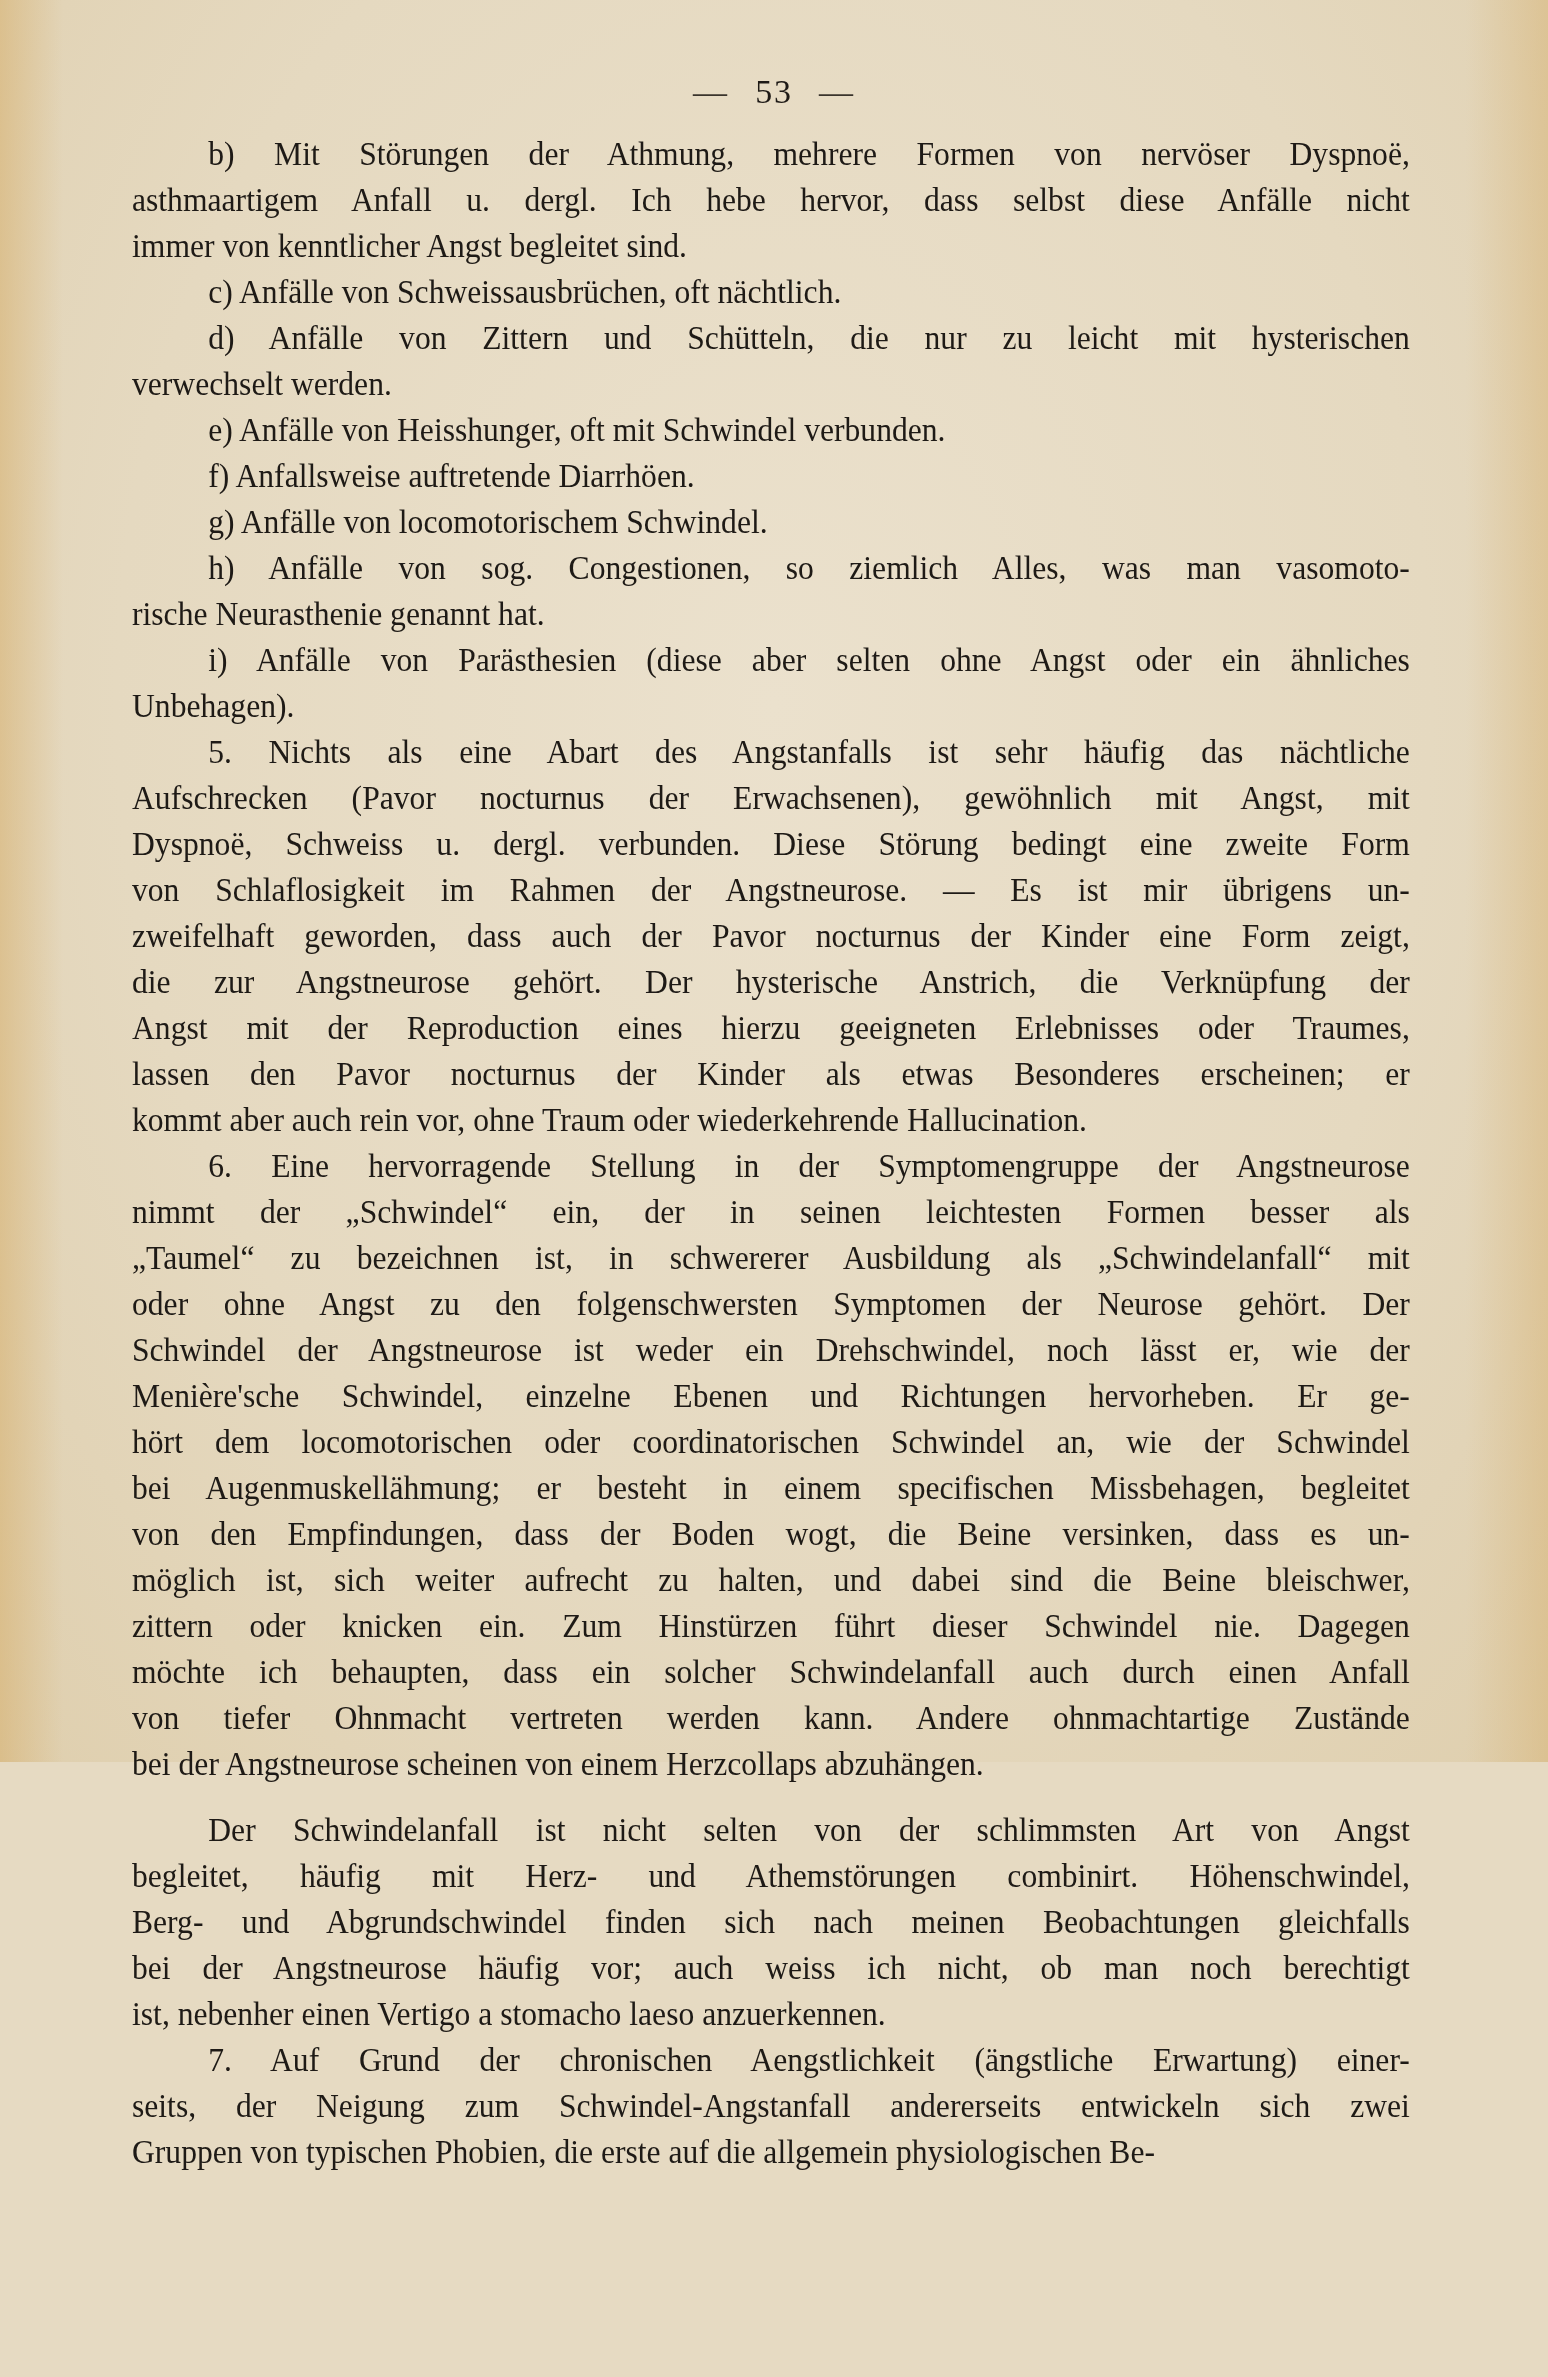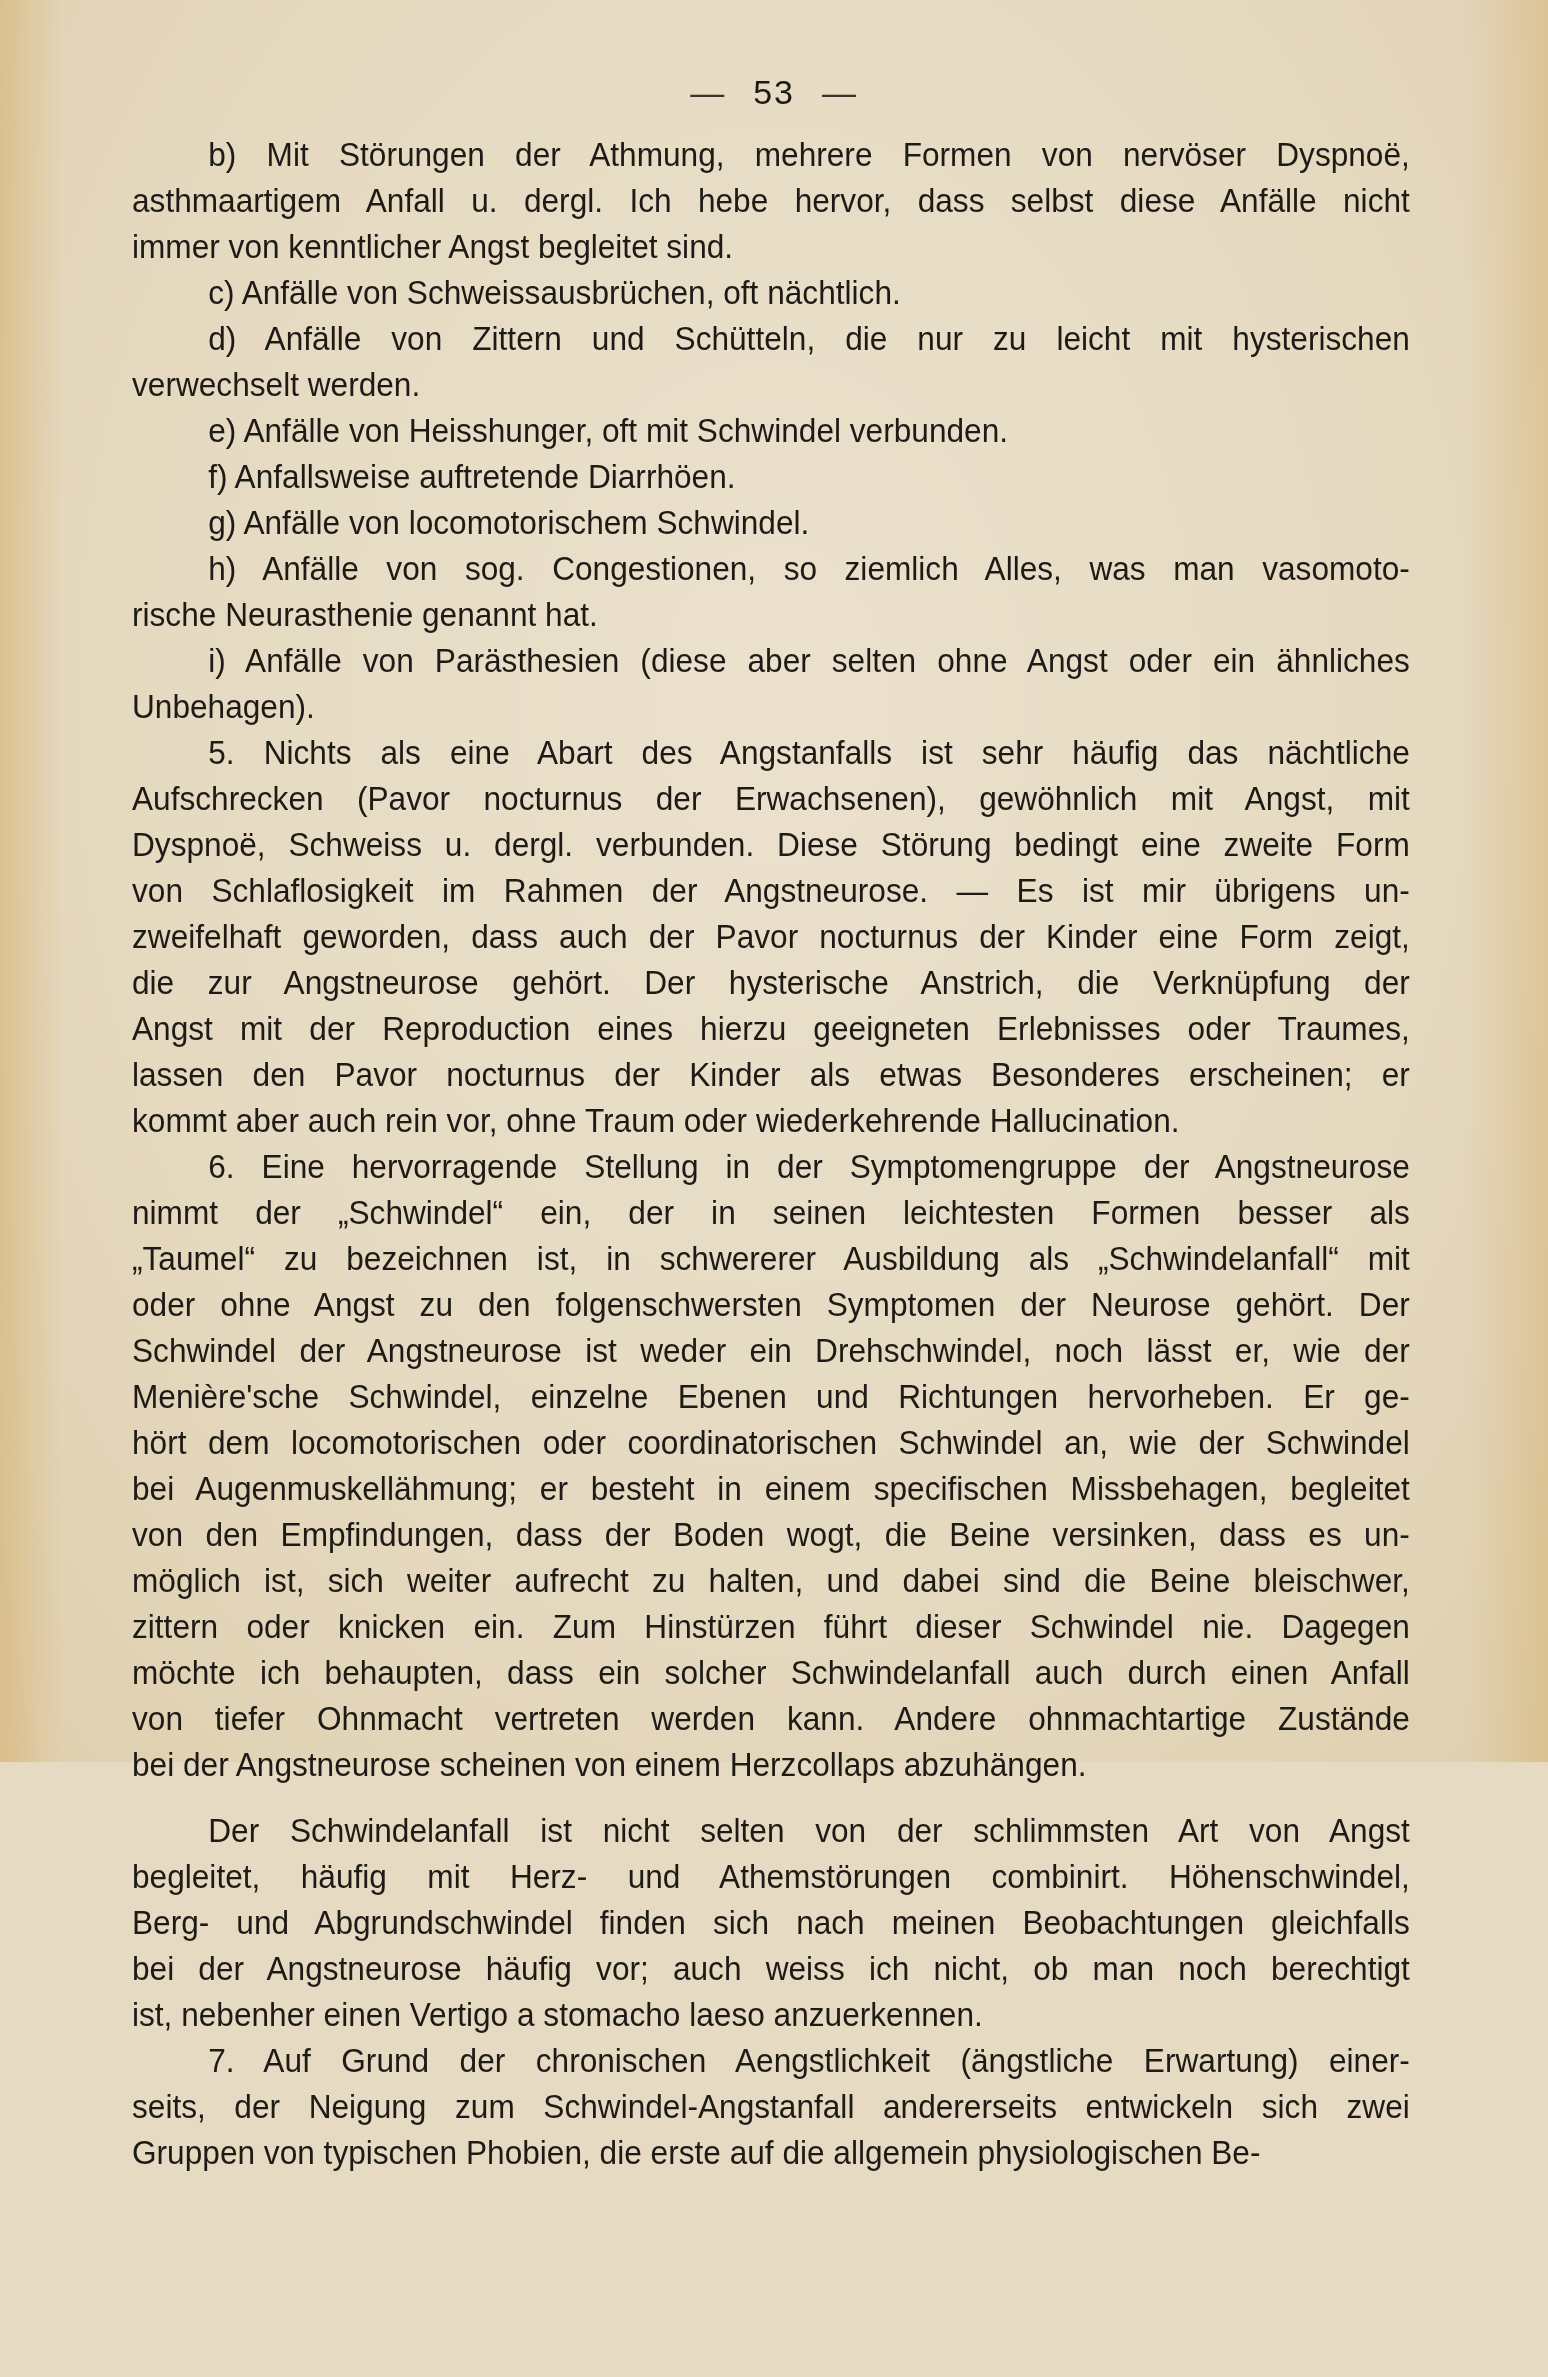--- a/index.html
+++ b/index.html
@@ -6,21 +6,21 @@
   body {
     width: 1548px; height: 2377px; overflow: hidden;
     background: #e6dac2;
   }
   .page {
     position: relative;
     width: 1548px; height: 1762px;
     background:
       linear-gradient(90deg, rgba(214,176,110,0.55) 0px, rgba(214,176,110,0.0) 63px, rgba(0,0,0,0) 1466px, rgba(214,176,110,0.45) 1548px),
       radial-gradient(ellipse at 50% 40%, #ebe1cd 0%, #e5d9c0 60%, #dfcfae 100%);
-    font-family: Liberation Sans, sans-serif;
+    font-family: Liberation Serif, serif;
     color: #1e1a16;
   }
   .page-number {
     position: absolute; top: 73px; left: 0; width: 1548px;
     text-align: center; font-size: 34px; letter-spacing: 1.8px;
   }
   .page-number .dash { display: inline-block; margin: 0 16px; color: #3a342c; }
   .body-text {
     position: absolute; left: 132px; top: 131px; width: 1278px;
     font-size: 34px; line-height: 46px;

